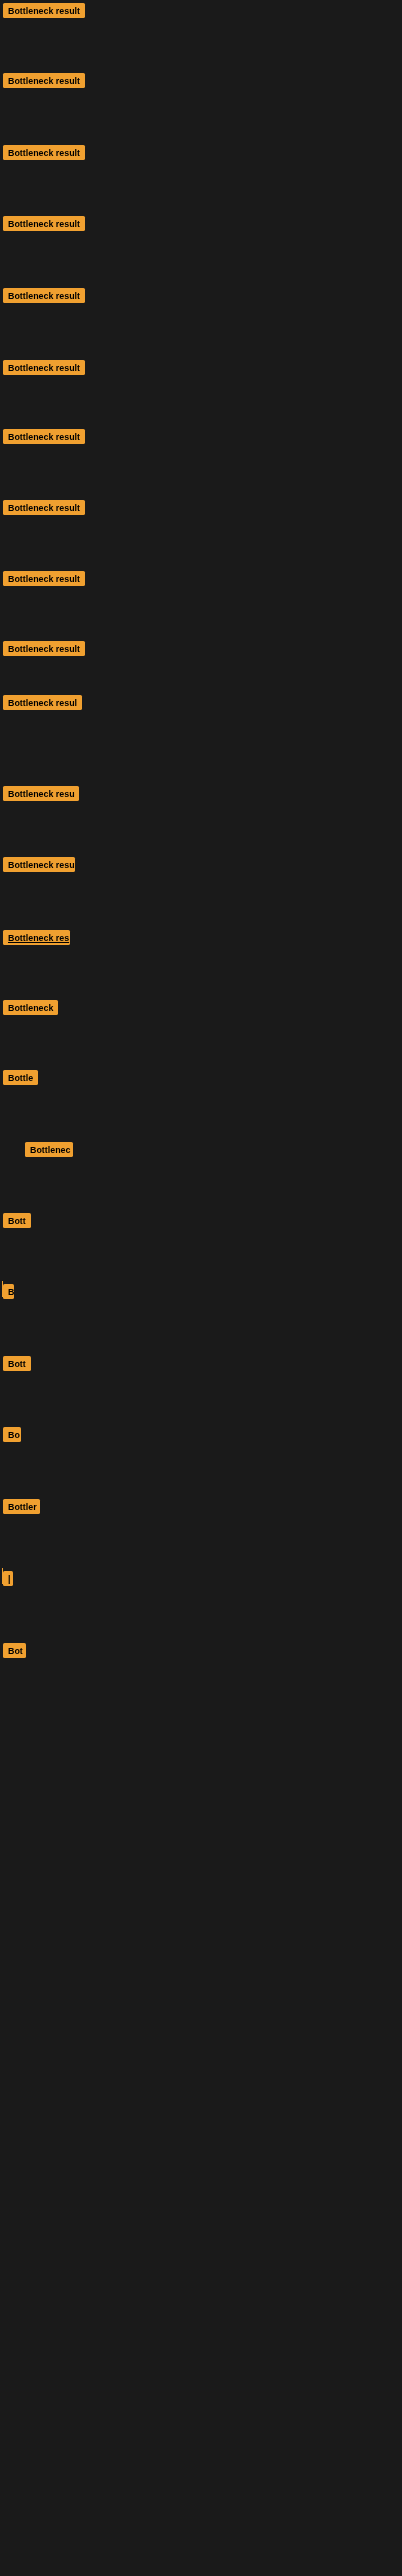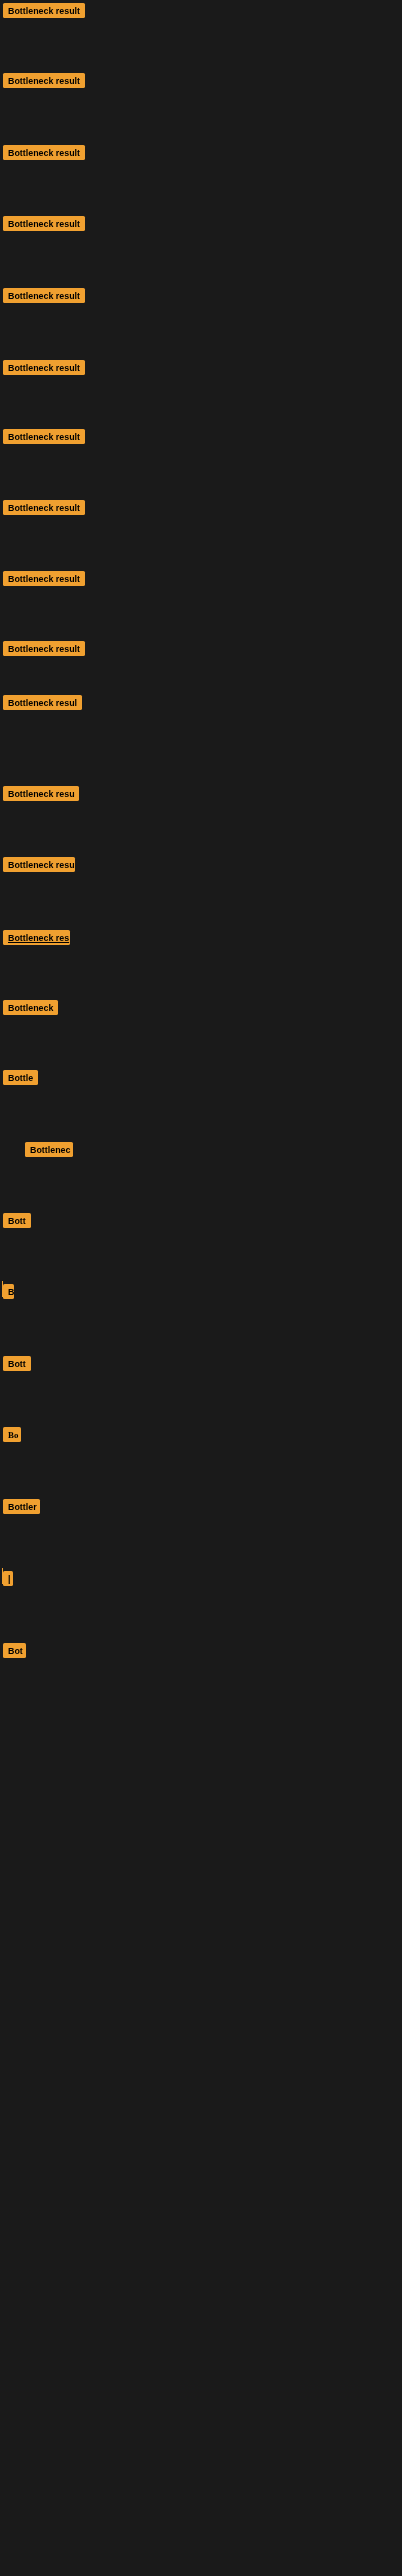--- a/index.html
+++ b/index.html
@@ -100,21 +100,21 @@
       </div>
       <div style="position: absolute; top: 1210px; left: 0px; display: flex; align-items: center; padding: 3.2px;">
         <span class="bottleneck-badge" style="max-width: 29px;">Bott</span>
       </div>
       <div style="position: absolute; top: 1281px; left: 0px; display: flex; align-items: center; padding: 3.2px;">
         <span class="bottleneck-badge" style="max-width: 11.3px;">B</span>
       </div>
       <div style="position: absolute; top: 1353px; left: 0px; display: flex; align-items: center; padding: 3.2px;">
         <span class="bottleneck-badge" style="max-width: 29px;">Bott</span>
       </div>
-      <div style="position: absolute; top: 1424px; left: 0px; display: flex; align-items: center; padding: 3.2px; font-family: Liberation Serif, serif;">
+      <div style="position: absolute; top: 1424px; left: 0px; display: flex; align-items: center; padding: 3.2px;">
         <span class="bottleneck-badge" style="max-width: 17.7px;">Bo</span>
       </div>
       <div style="position: absolute; top: 1496px; left: 0px; display: flex; align-items: center; padding: 3.2px;">
         <span class="bottleneck-badge" style="max-width: 37px; text-align: right;">Bottler</span>
       </div>
       <div style="position: absolute; top: 1568px; left: 0px; display: flex; align-items: center; padding: 3.2px;">
         <span class="bottleneck-badge" style="max-width: 6.4px;">|</span>
       </div>
       <div style="position: absolute; top: 1640px; left: 0px; display: flex; align-items: center; padding: 3.2px;">
         <span class="bottleneck-badge" style="max-width: 22.5px;">Bot</span>

